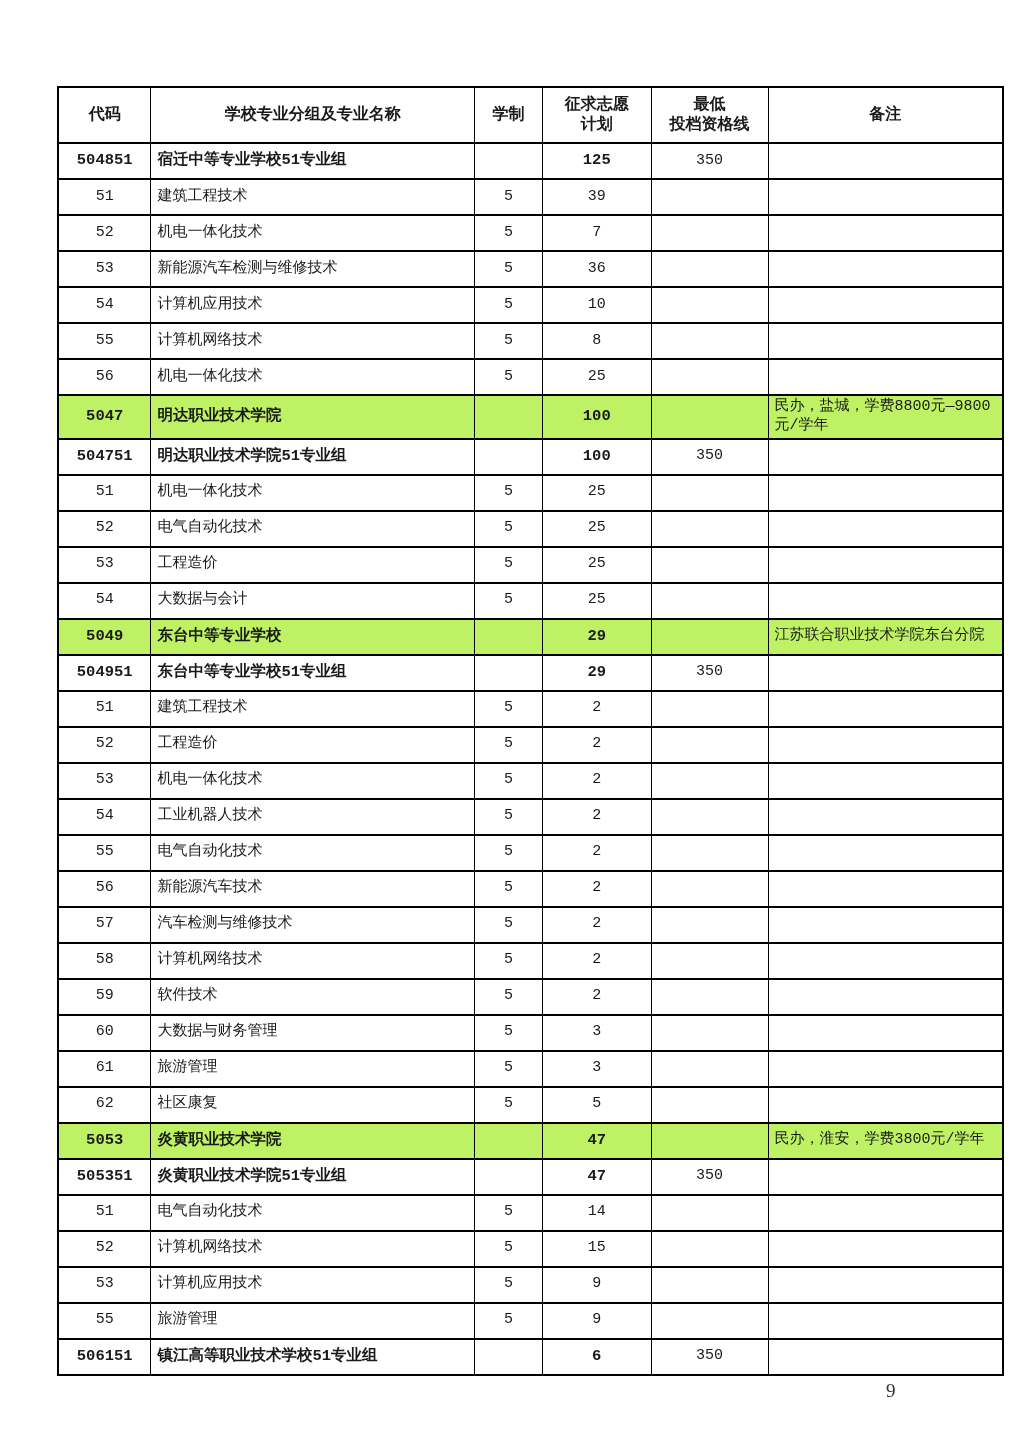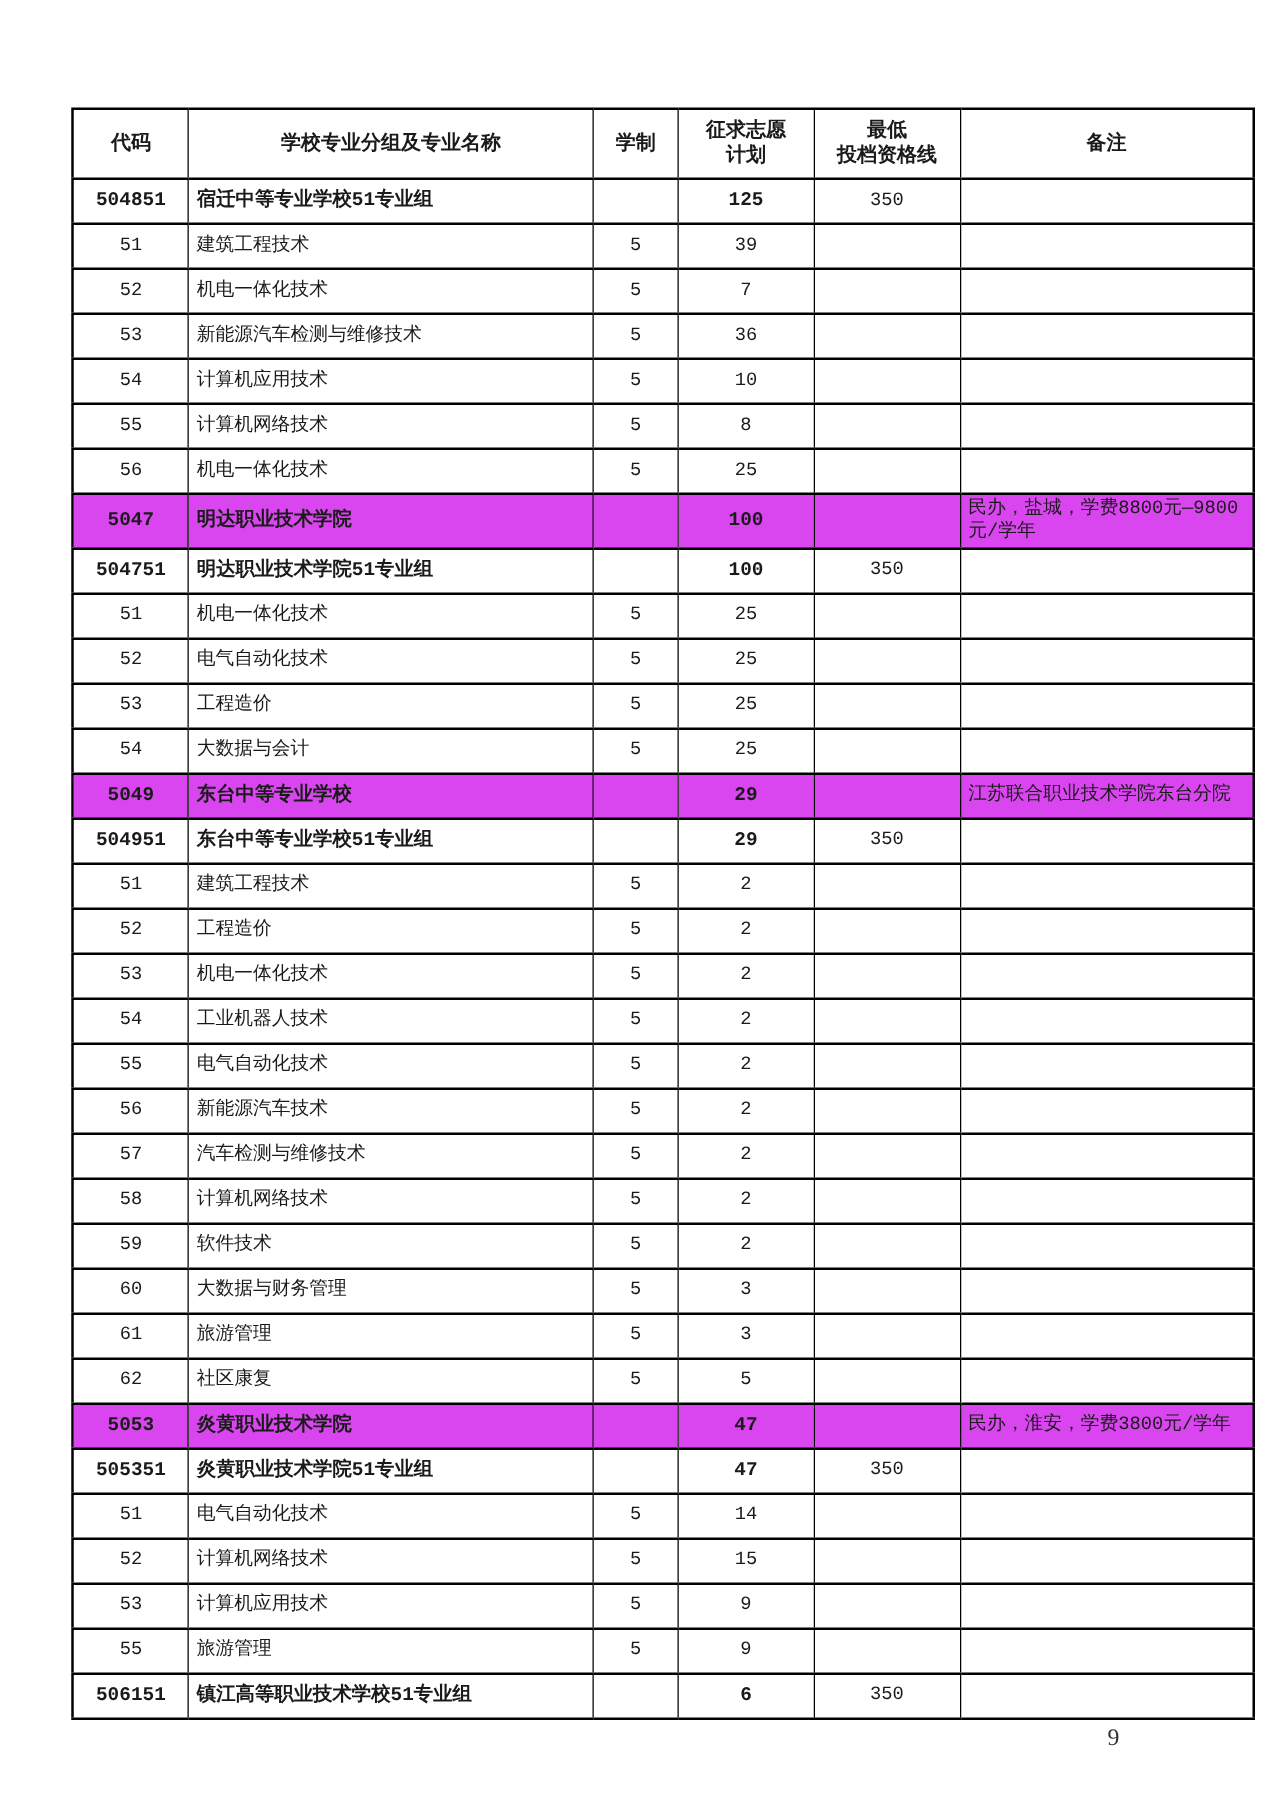--- a/index.html
+++ b/index.html
@@ -48,21 +48,21 @@
   table.plan tbody td { height: 30px; }
   .col-code   { width: 89px; }
   .col-name   { width: 310px; }
   .col-dur    { width: 65px; }
   .col-plan   { width: 104px; }
   .col-min    { width: 112px; }
   .col-remark { width: 225px; }
   td.cell-code, td.cell-dur, td.cell-plan, td.cell-min { text-align: center; }
   td.cell-name, td.cell-remark { text-align: left; }
   td.cell-remark { font-size: 14.5px; margin-left: 32px; }
-  tr.row-school { background: #d946ef; }
+  tr.row-school { background: #bef264; }
   tr.row-school td.cell-code,
   tr.row-school td.cell-name,
   tr.row-school td.cell-plan,
   tr.row-group  td.cell-code,
   tr.row-group  td.cell-name,
   tr.row-group  td.cell-plan {
     font-weight: bold;
     font-size: 15.5px;
   }
   .page-number {

